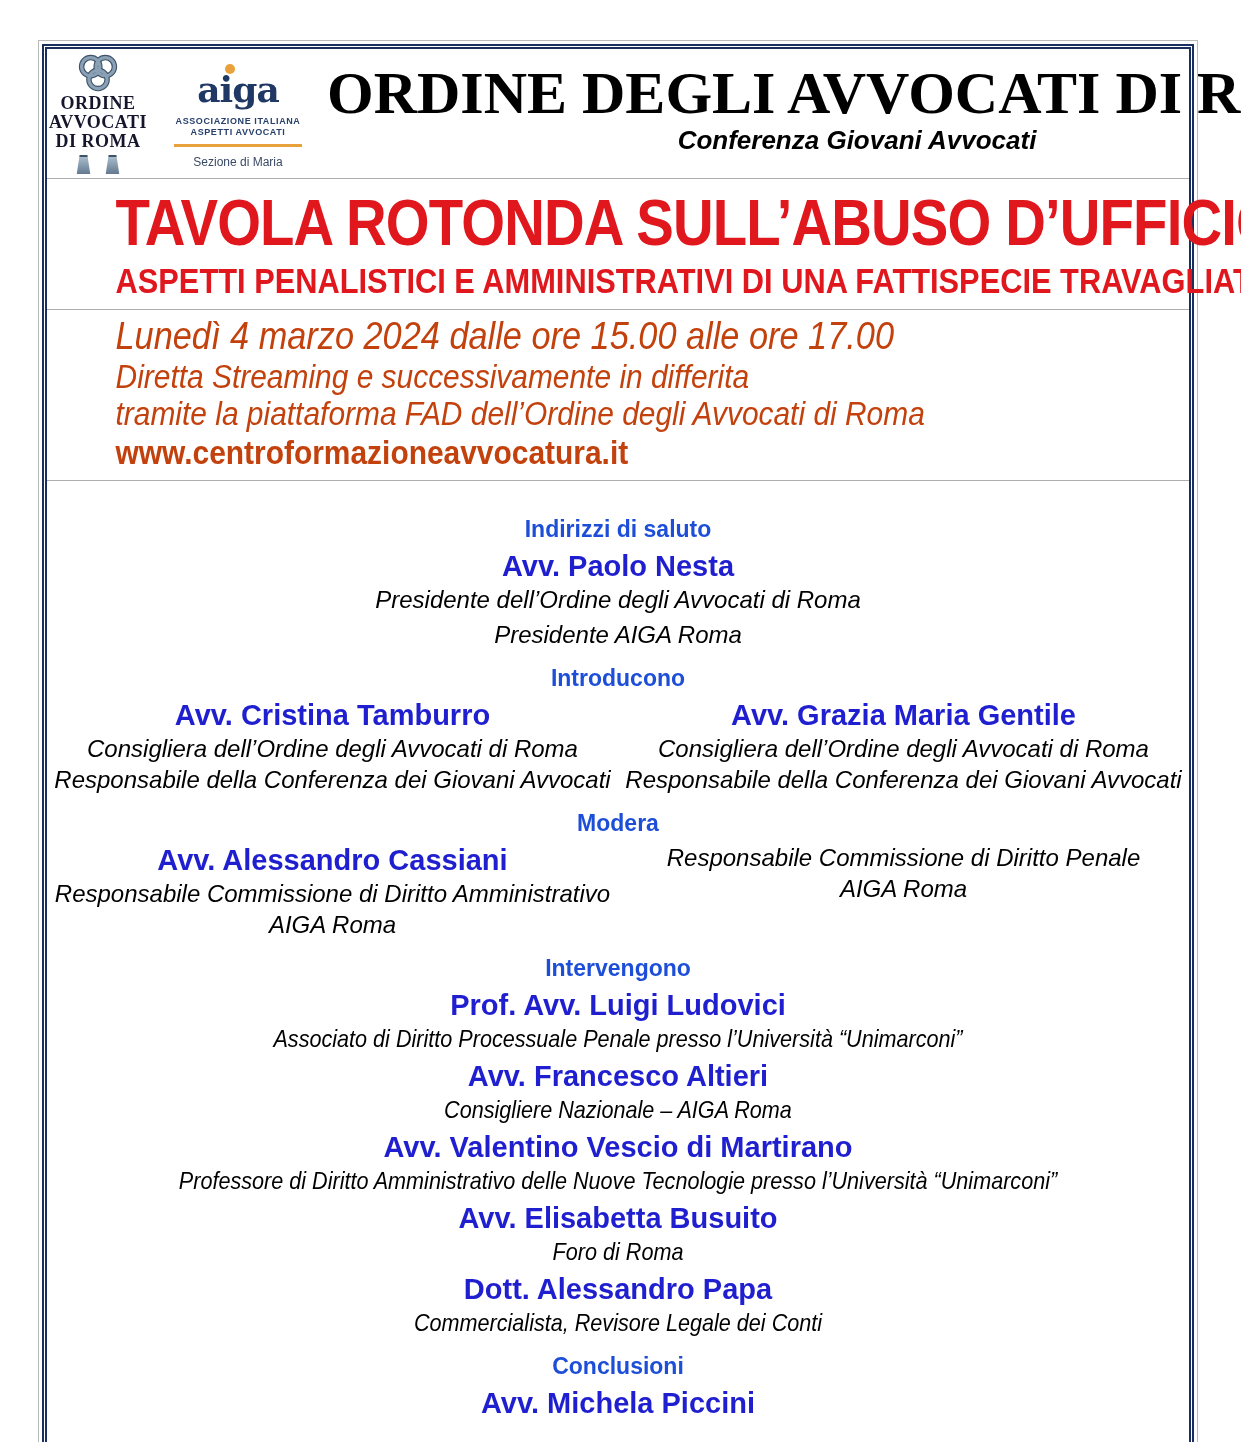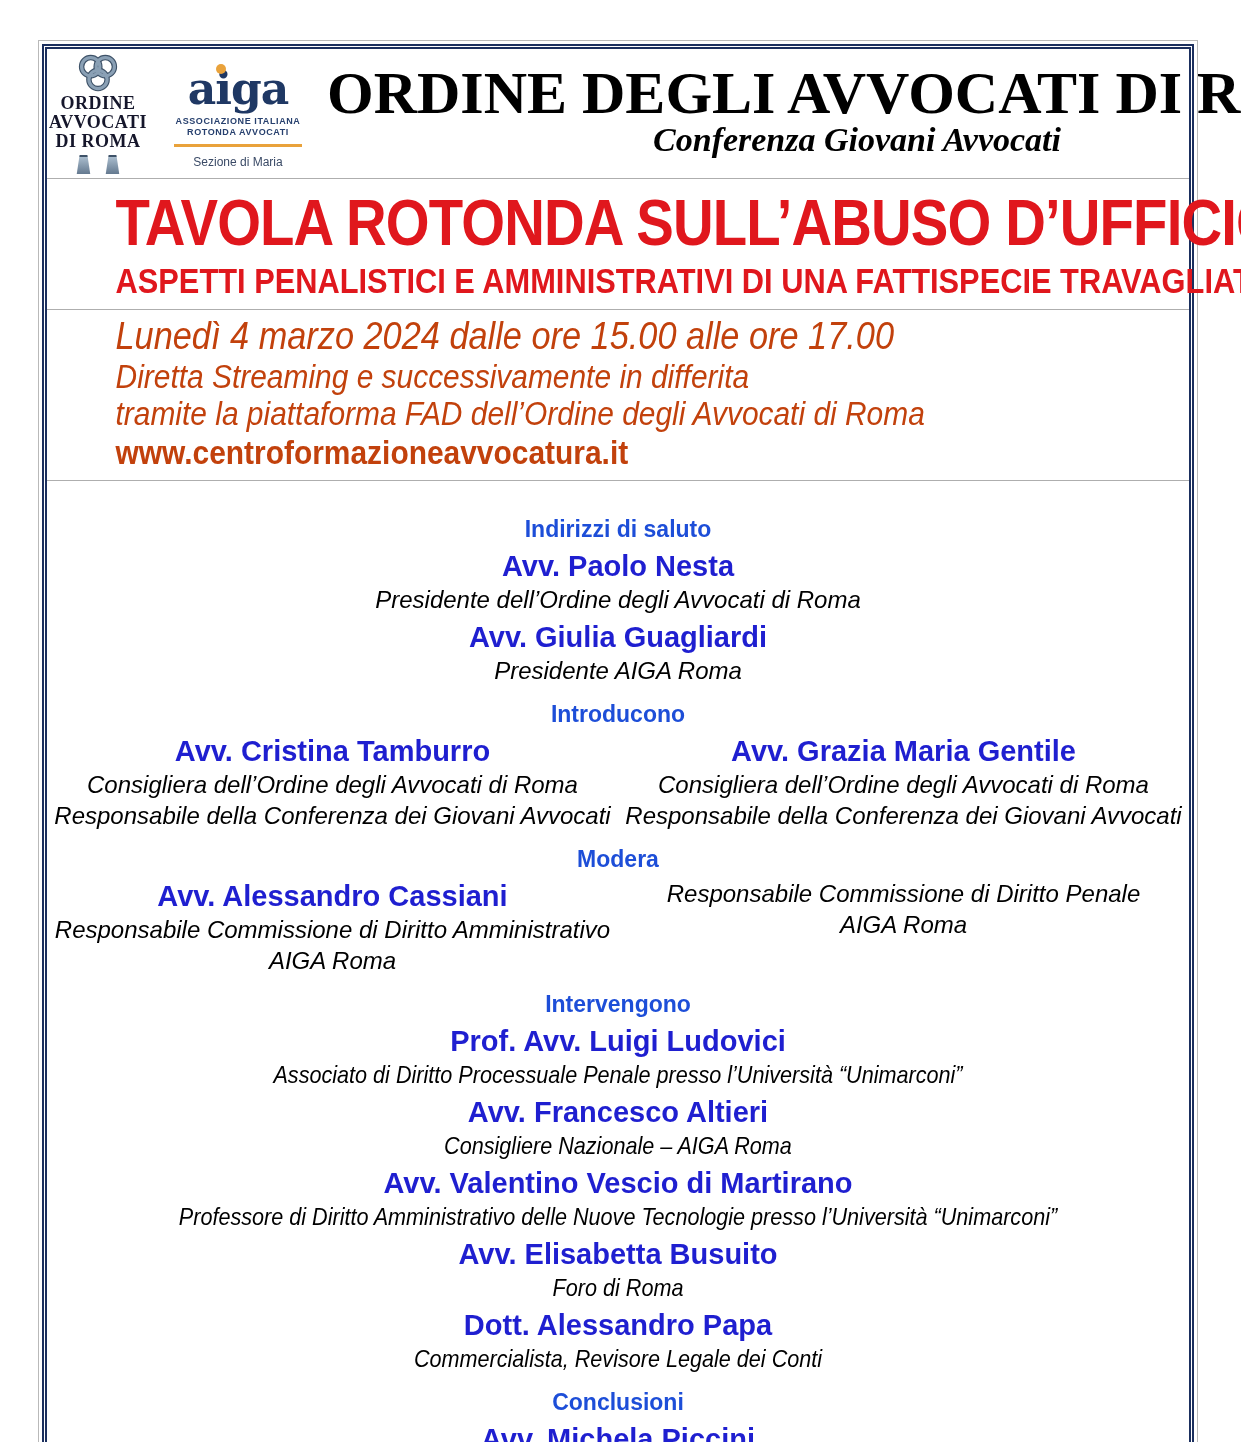--- a/index.html
+++ b/index.html
@@ -26,33 +26,33 @@
   .org-name-sm { font-family:"Liberation Serif", serif; font-weight:bold; color:#27406e;
               font-size:9px; line-height:9px; text-align:center; }
   .col-pair { display:flex; gap:14px; margin-top:4px; }
   .col-pair-sm { display:flex; gap:6px; margin-top:2px; }
   .colshape { width:15px; height:19px; background:linear-gradient(180deg,#a9bccd,#64798f);
               clip-path:polygon(24% 0,76% 0,95% 100%,5% 100%); border-top:2px solid #3e5268; }
   .colshape.sm { width:6px; height:8px; border-top:1px solid #3e5268; }
 
   .aiga-block { width:178px; display:flex; flex-direction:column; align-items:center; padding-top:6px; }
   .aiga-word { position:relative; font-family:"DejaVu Serif", serif; font-weight:bold;
-               font-size:44px; line-height:48px; color:#1f3864; letter-spacing:-1px; }
+               font-size:36px; line-height:48px; color:#1f3864; letter-spacing:-1px; }
   .aiga-dot { position:absolute; left:28px; top:-1px; width:10px; height:10px; border-radius:50%;
               background:#e9a23b; }
   .aiga-sub { font-size:9px; font-weight:bold; color:#27406e; letter-spacing:.6px;
               line-height:11px; text-align:center; margin-top:3px; }
   .aiga-rule { width:128px; height:3px; background:#e9a23b; margin:6px 0 8px; }
   .aiga-sezione { font-size:12px; color:#3a4a66; }
 
   .title-stack { flex:1; display:flex; flex-direction:column; align-items:center; justify-content:center; }
   .main-title { font-family:"Liberation Serif", serif; font-weight:bold; font-size:60px;
                 line-height:52px; color:#000; white-space:nowrap; }
-  .main-subtitle { font-family:Liberation Serif, serif; font-weight:bold; font-style:italic;
-                   font-size:34px; line-height:42px; color:#000; }
+  .main-subtitle { font-family:Liberation Sans, sans-serif; font-weight:bold; font-style:italic;
+                   font-size:26px; line-height:42px; color:#000; }
 
   .conf-name { font-family:"Liberation Serif", serif; font-weight:bold; color:#2d6da6;
                font-size:19px; line-height:22px; text-align:center; letter-spacing:.5px; margin-top:5px; }
 
   
   .banner { padding:8px 0 6px; text-align:center; }
   .condensed { transform:scaleX(.88); transform-origin:50% 50%; white-space:nowrap; }
   .event-title { font-size:64px; line-height:72px; font-weight:bold; color:#e0171d; letter-spacing:-1px; }
   .event-subtitle { font-size:35px; line-height:44px; font-weight:bold; color:#e0171d; }
 
@@ -106,21 +106,21 @@
         <div class="vdiv"></div>
 
         <div class="mid-cell">
           <div class="aiga-block">
             <div class="aiga-word">
               <span>aiga</span>
               <span class="aiga-dot"></span>
             </div>
             <div class="aiga-sub">
               <div>ASSOCIAZIONE ITALIANA</div>
-              <div>ROTONDA AVVOCATI</div>
+              <div>ASPETTI AVVOCATI</div>
             </div>
             <div class="aiga-rule"></div>
             <div class="aiga-sezione">Sezione di Maria</div>
           </div>
           <div class="title-stack">
             <div class="main-title">ORDINE DEGLI AVVOCATI DI ROMA</div>
             <div class="main-subtitle">Conferenza Giovani Avvocati</div>
           </div>
         </div>
 
@@ -173,21 +173,20 @@
       <div class="hdiv"></div>
 
       <main class="program">
           <div class="sec-heading">Indirizzi di saluto</div>
           <div class="list">
             <div class="entry">
               <div class="entry-name">Avv. Paolo Nesta</div>
               <div class="entry-role">Presidente dell’Ordine degli Avvocati di Roma</div>
             </div>
             <div class="entry">
-              <div class="entry-name">Avv. Giulia Guagliardi</div>
               <div class="entry-role">Presidente AIGA Roma</div>
             </div>
           </div>
           <div class="sec-heading">Introducono</div>
           <div class="cols">
             <div class="entry col">
               <div class="entry-name">Avv. Cristina Tamburro</div>
               <div class="entry-role">Consigliera dell’Ordine degli Avvocati di Roma</div>
               <div class="entry-role">Responsabile della Conferenza dei Giovani Avvocati</div>
             </div>

